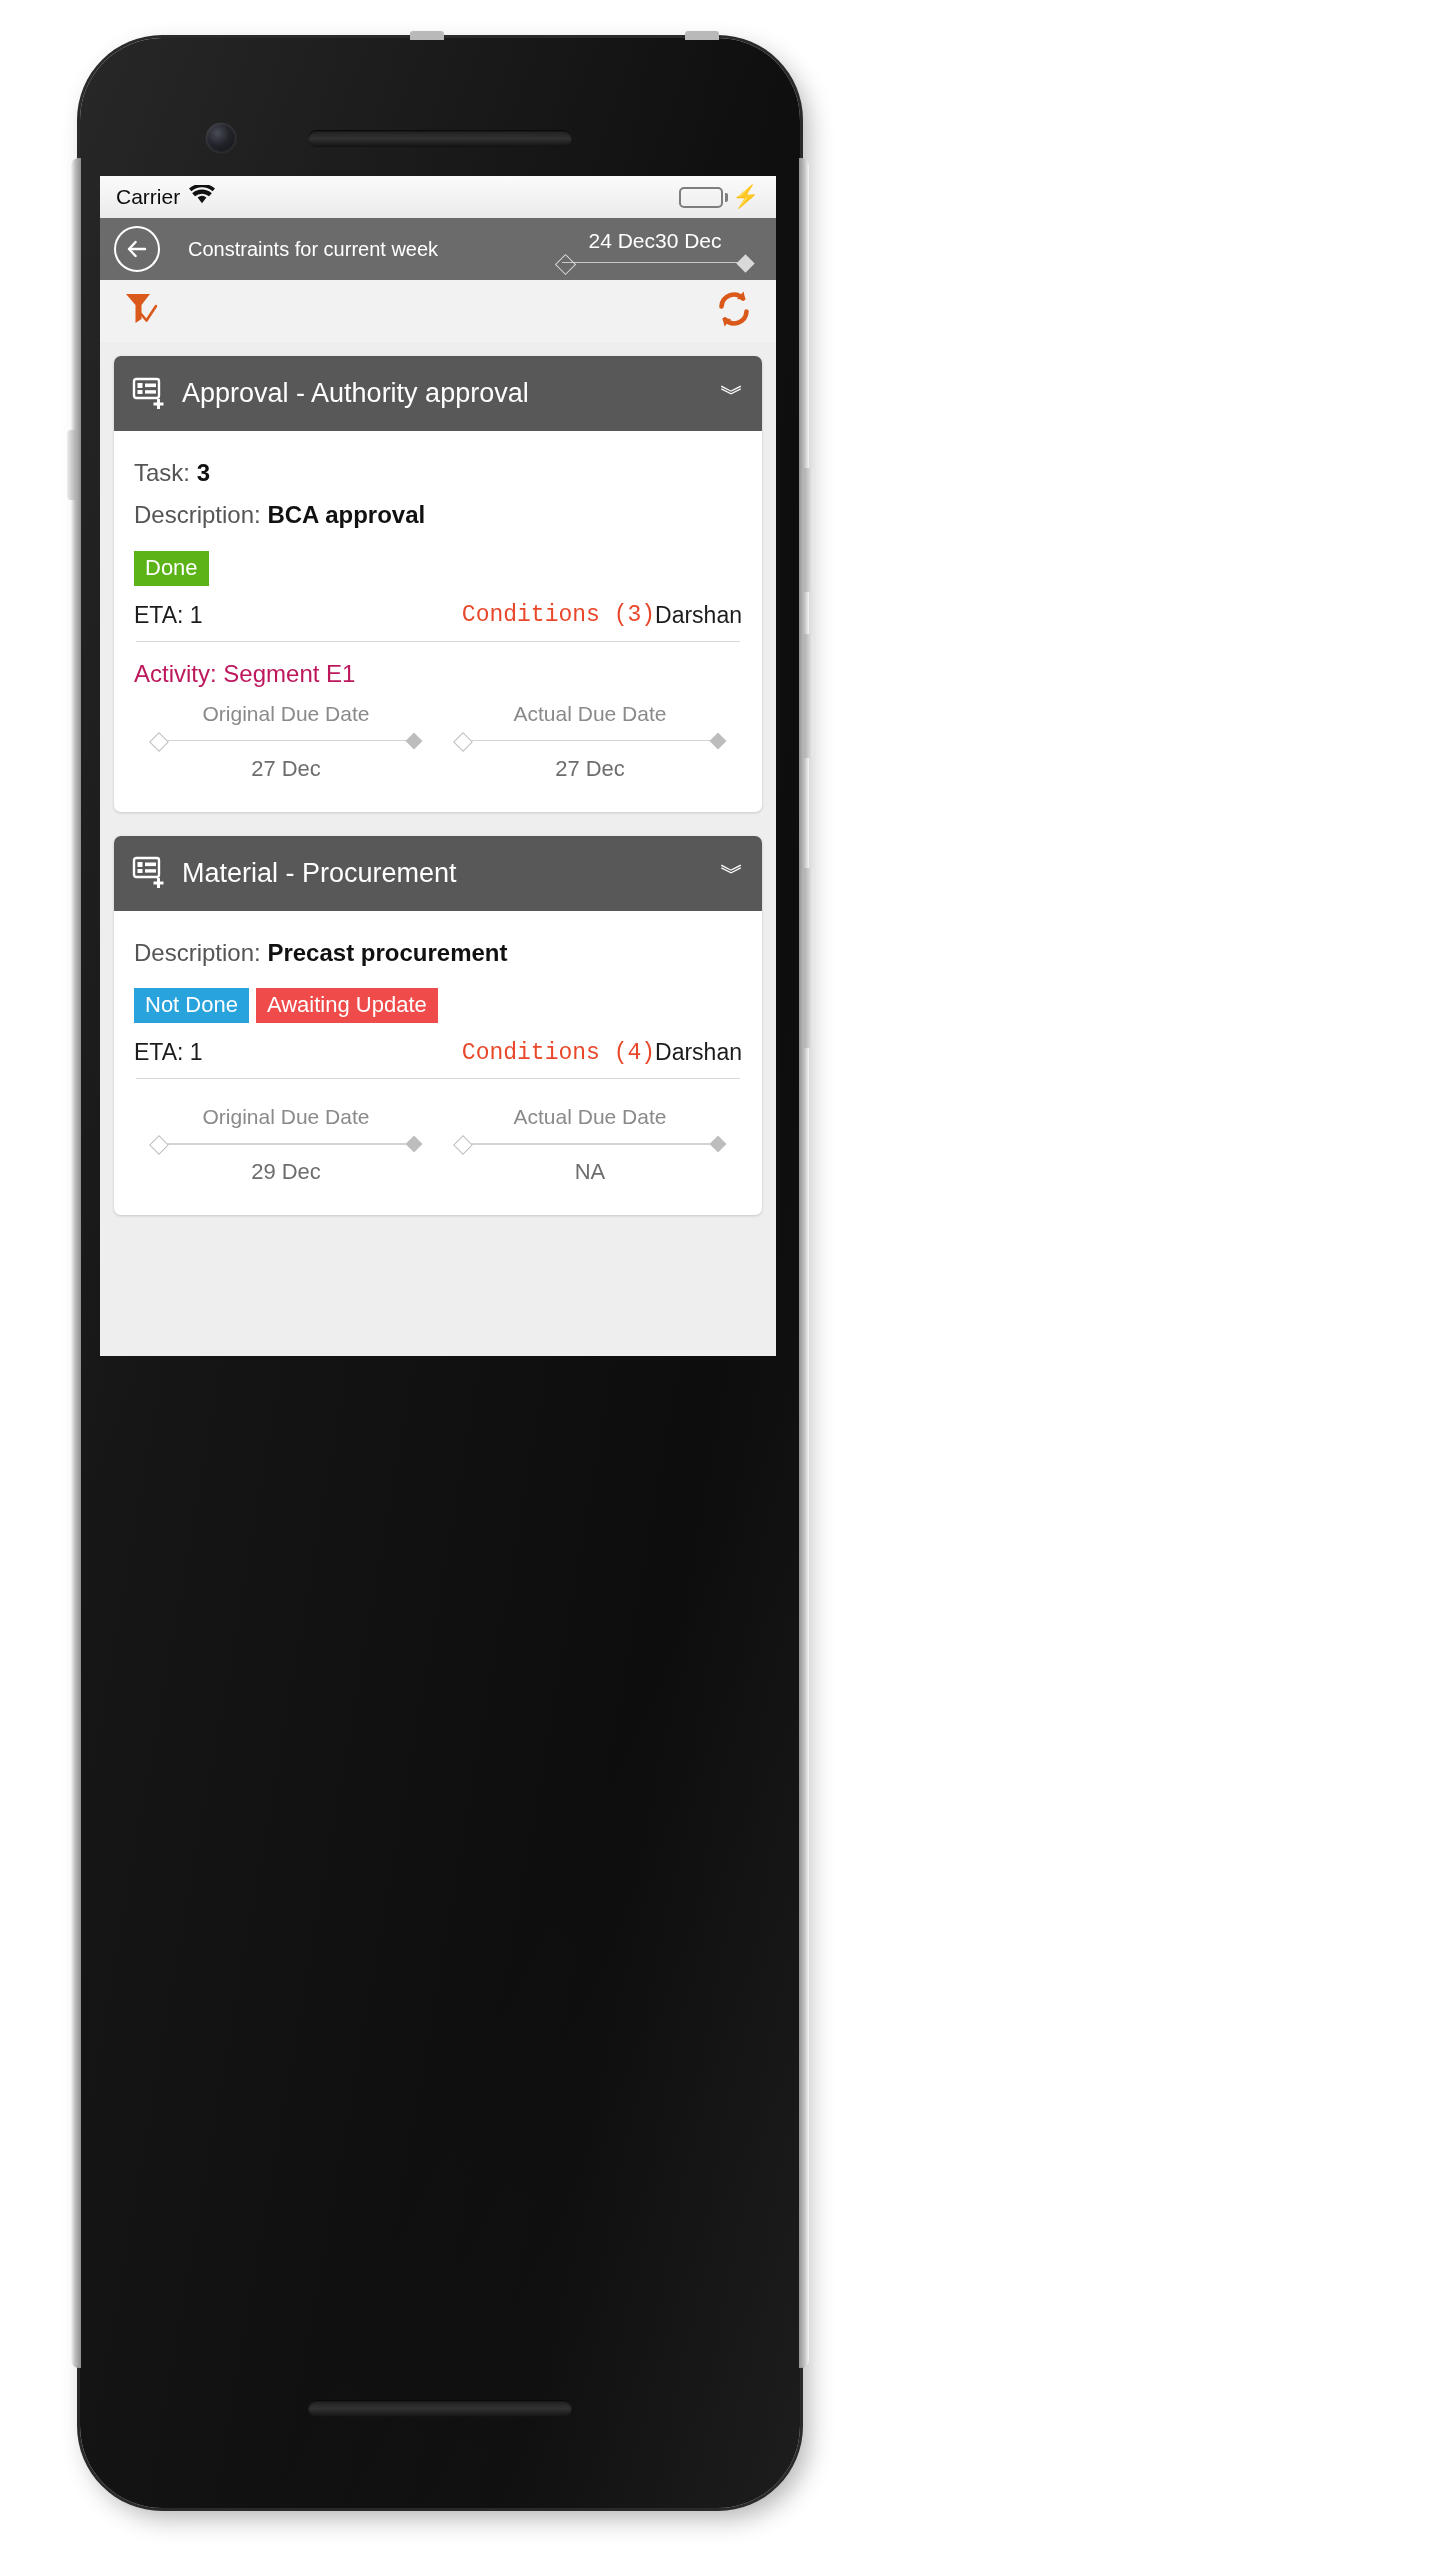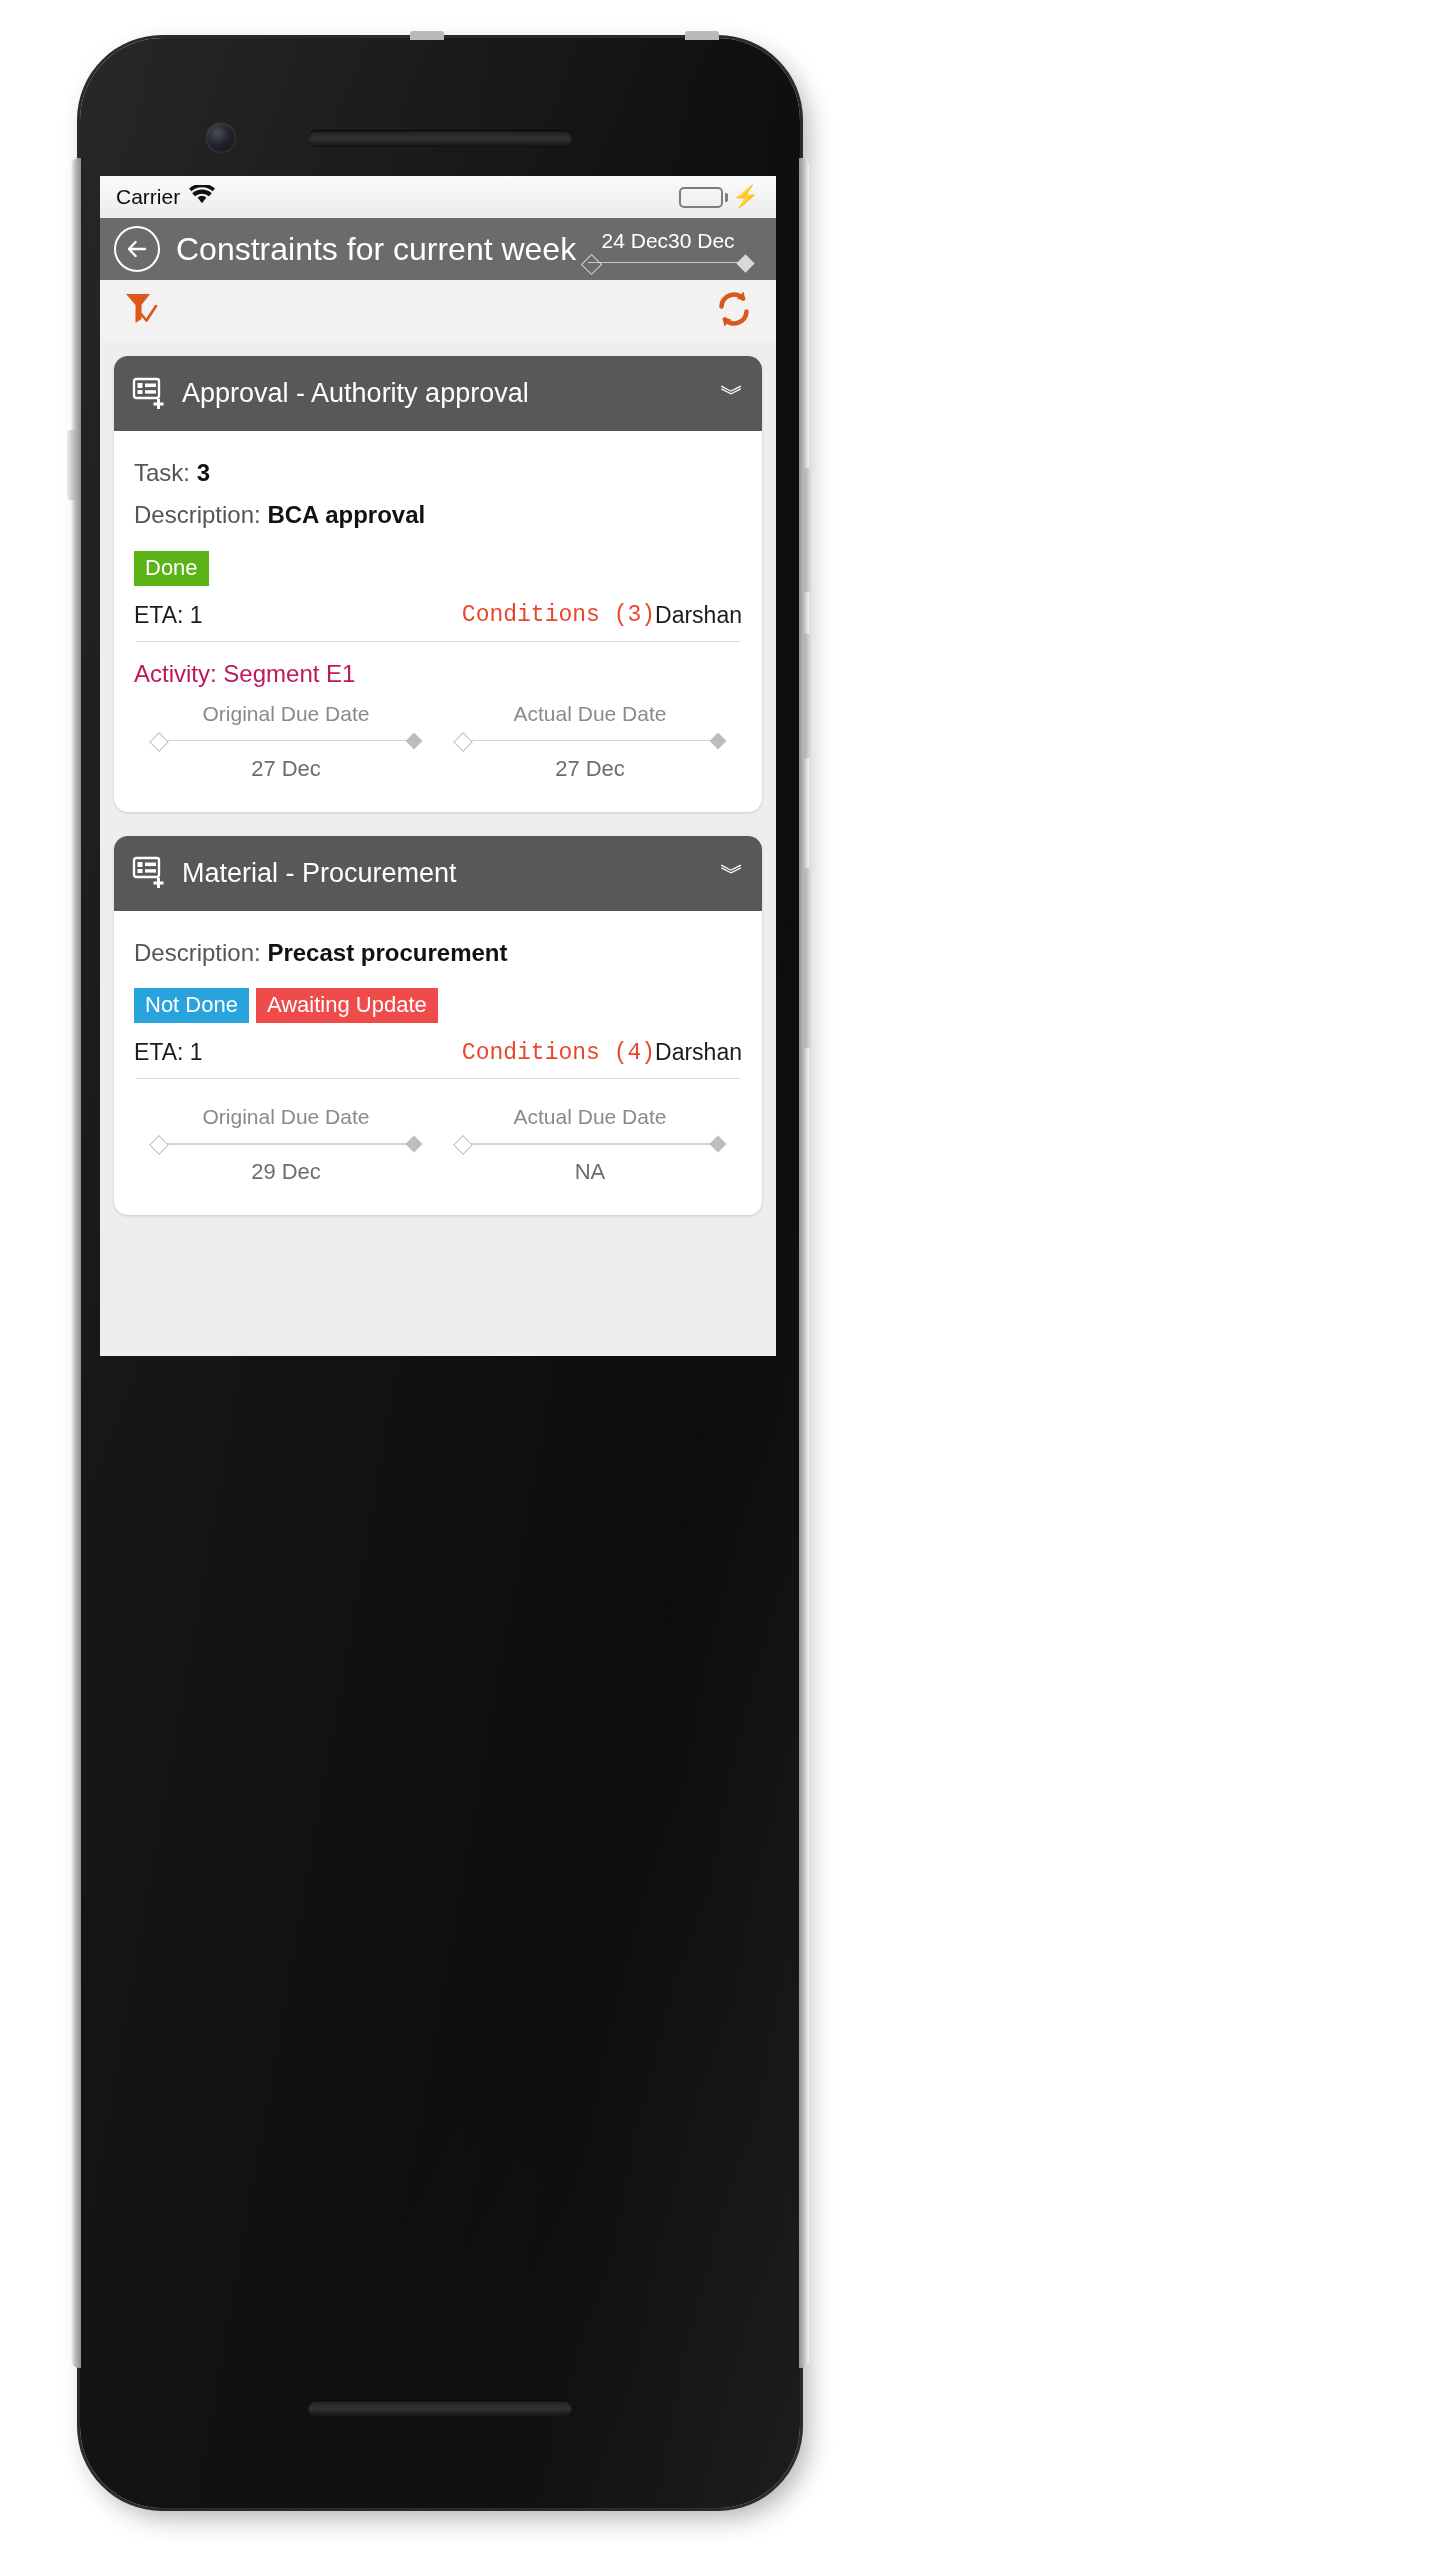--- a/index.html
+++ b/index.html
@@ -51,37 +51,37 @@
   .sb-right{margin-left:auto;display:flex;align-items:center;gap:5px;position:relative;z-index:2;}
   .batt{width:44px;height:21px;border:2px solid #7d7d7d;border-radius:5px;padding:2px;box-sizing:border-box;}
   .batt-fill{height:100%;width:100%;background:#4cd25e;border-radius:2px;}
   .batt-cap{width:3px;height:9px;background:#7d7d7d;border-radius:0 2px 2px 0;margin-left:-3px;}
   .bolt{font-size:22px;line-height:1;color:#111;}
 
   
   .navbar{height:62px;background:#6b6b6b;display:flex;align-items:center;padding:0 14px;position:relative;}
   .back-btn{width:42px;height:42px;border-radius:50%;border:2.5px solid #ffffff;
     display:flex;align-items:center;justify-content:center;flex:0 0 auto;}
-  .nav-title{color:#ffffff;font-size:32px;margin-left:16px;white-space:nowrap;}
+  .nav-title{color:#ffffff;font-size:20px;margin-left:28px;white-space:nowrap;}
   .nav-range{margin-left:auto;width:210px;padding-right:2px;}
   .nav-range-labels{display:flex;justify-content:center;color:#fff;font-size:21px;margin-bottom:3px;}
   .range-track{position:relative;height:14px;}
   .range-line{position:absolute;left:12px;right:12px;top:6px;height:1.5px;background:#c9c9c9;}
   .dmd{position:absolute;top:1px;width:13px;height:13px;transform:rotate(45deg);}
   .dmd.hollow{border:1.5px solid #d9d9d9;background:transparent;}
   .dmd.filled{background:#d9d9d9;}
 
   
   .toolbar{height:62px;background:#f2f2f2;display:flex;align-items:center;justify-content:space-between;
     padding:0 22px;border-bottom:1px solid #dcdcdc;}
 
   
   .content{position:absolute;left:0;right:0;top:166px;bottom:0;background:#eeeeee;padding:14px 14px 0 14px;box-sizing:border-box;overflow:hidden;}
 
-  .card{background:#ffffff;border-radius:14px;margin-bottom:24px;box-shadow:0 1px 3px rgba(0,0,0,.16);overflow:hidden;}
+  .card{background:#ffffff;border-radius:7px;margin-bottom:24px;box-shadow:0 1px 3px rgba(0,0,0,.16);overflow:hidden;}
   .card-head{background:#585858;height:75px;display:flex;align-items:center;padding:0 18px;}
   .card-head-title{color:#ffffff;font-size:27px;margin-left:16px;white-space:nowrap;}
   .chev{margin-left:auto;color:#ffffff;font-size:24px;line-height:1;}
 
   .card-body{padding:18px 20px 16px 20px;}
   .row-line{font-size:24px;color:#3a3a3a;margin:7px 0 0 0;line-height:1.45;}
   .row-line .lbl{color:#555;}
   .row-line .val{color:#111;font-weight:bold;}
 
   .badges{margin:18px 0 8px 0;display:flex;gap:7px;}

